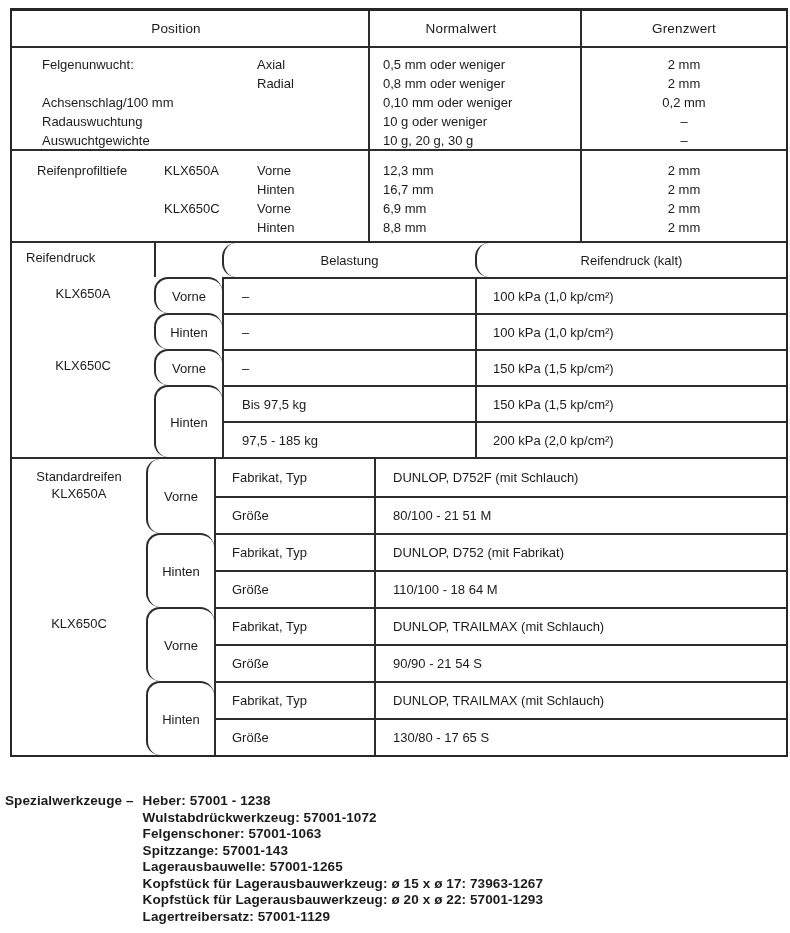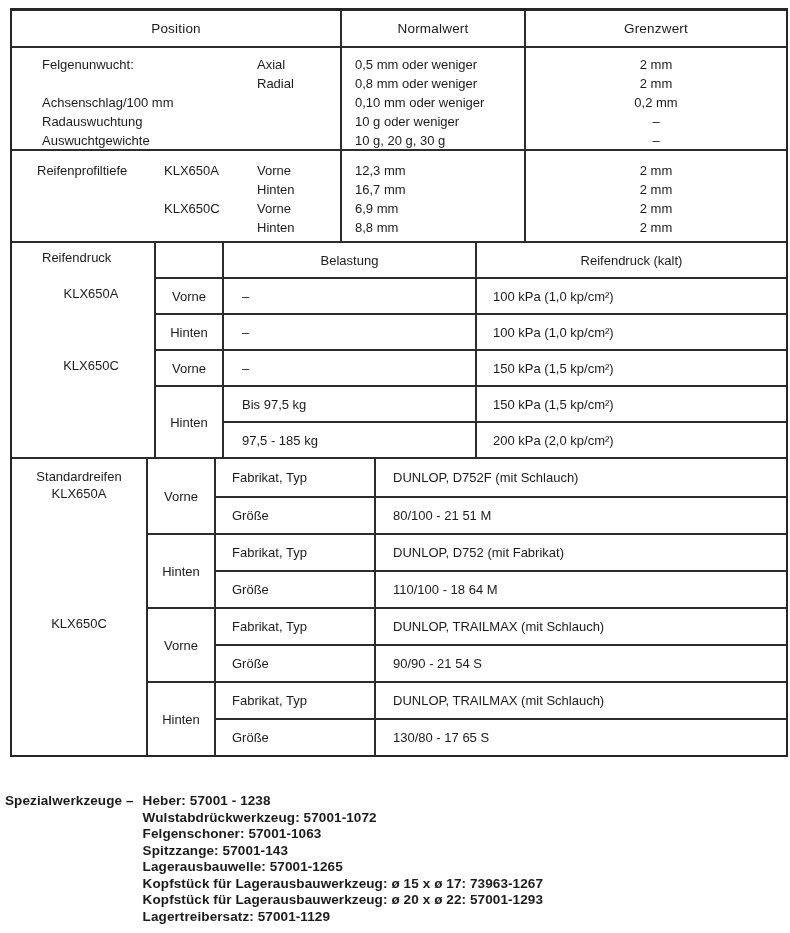--- a/index.html
+++ b/index.html
@@ -13,21 +13,21 @@
   }
   .spec-table {
     position: absolute;
     left: 10px; top: 8px;
     width: 778px;
     background: #fff;
     border: 2px solid #262626;
     border-top-width: 3px;
     font-size: 13px;
   }
-  .sec { display: flex; width: 100%; }
+  .sec { display: flex; width: 100%; gap: 28px; }
   .bt { border-top: 2px solid #2c2c2c; }
   .bl { border-left: 2px solid #2c2c2c; }
 
   
   .sec-head { height: 35px; }
   .hcell {
     display: flex; align-items: center; justify-content: center;
     font-size: 13.5px; letter-spacing: 0.2px;
   }
   .col-pos { width: 328px; }
@@ -57,22 +57,22 @@
   .sec-rim .lim-stack, .sec-tread .lim-stack { padding-left: 0; }
 
   
   .sec-press {
     display: grid;
     height: 216px;
     grid-template-columns: 142px 68px 253px 1fr;
     grid-template-rows: 34px repeat(5, 36px);
   }
   .cell { display: flex; align-items: center; }
-  .cc { justify-content: center; }
-  .press-left { grid-row: 1 / 7; grid-column: 1; position: relative; margin-left: 16px; }
+  .cc { justify-content: center; border-radius: 14px; }
+  .press-left { grid-row: 1 / 7; grid-column: 1; position: relative; }
   .press-title { position: absolute; top: 7px; left: 14px; }
   .press-model-a { position: absolute; top: 43px; left: 0; width: 100%; text-align: center; }
   .press-model-c { position: absolute; top: 115px; left: 0; width: 100%; text-align: center; }
   .load-cell { padding-left: 18px; }
   .pressure-cell { padding-left: 16px; }
   .hinten-span { grid-row: 5 / 7; grid-column: 2; }
 
   
   .sec-std {
     display: grid;

